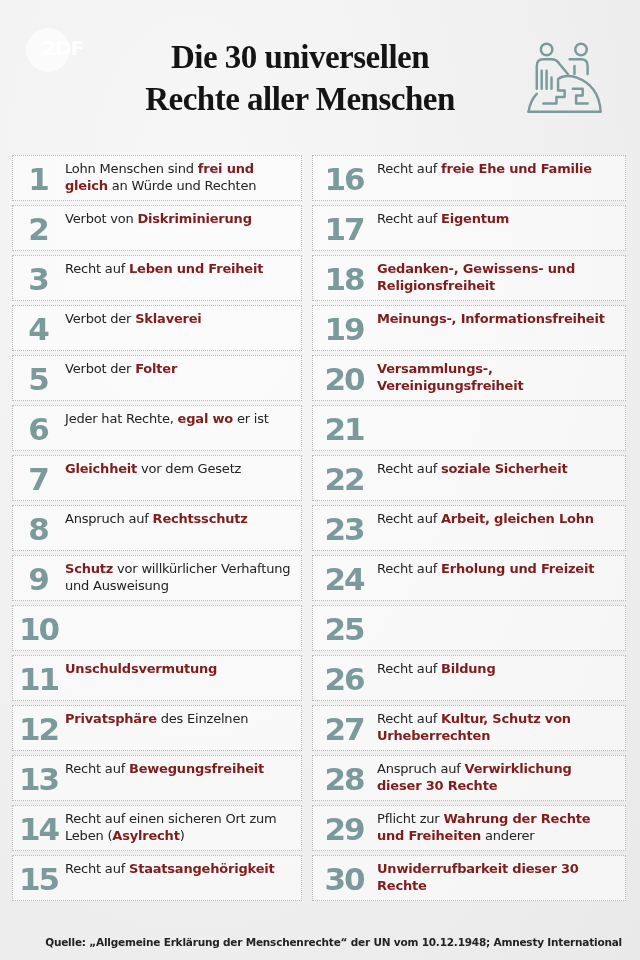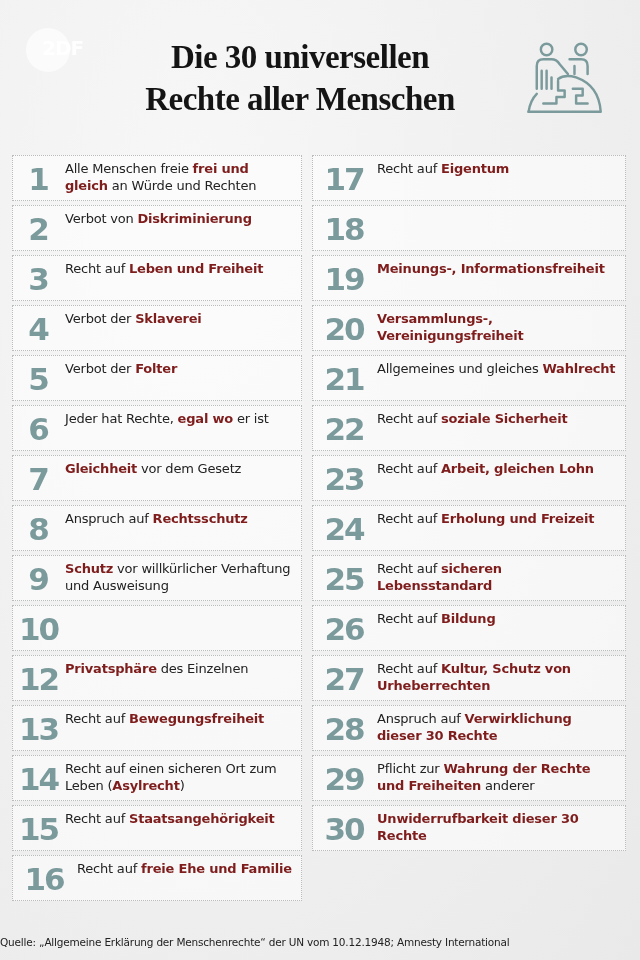--- a/index.html
+++ b/index.html
@@ -53,23 +53,24 @@
   .col-right .num { width: 50px; }
   .txt {
     flex: 1; padding-left: 8px; padding-top: 1px;
     font-family: "DejaVu Sans", sans-serif;
     font-size: 13px; line-height: 16.5px; color: #222;
     letter-spacing: -0.2px;
   }
   .txt b { font-weight: bold; color: #7f1d1d; }
   .source {
     position: absolute; left: 0; width: 640px; top: 936px;
-    padding-right: 18px;
+    text-align: right; padding-right: 18px;
     font-family: "DejaVu Sans", sans-serif; font-size: 10.5px; color: #222;
     letter-spacing: -0.2px;
+    font-weight: bold;
   }
 </style>
 </head>
 <body>
 
 <div class="logo"></div>
 <div class="logo-text">2DF</div>
 
 <h1 class="title">
   <span>Die 30 universellen</span><br>
@@ -85,21 +86,21 @@
   <path d="M64 34 V44"></path>
   <path d="M8 90 h88 q-2-32-30-42 q-14-4-22 2"></path>
   <path d="M8 90 q2-14 10-22"></path>
   <path d="M44 52 V64 h8 v8 h-10 v8 h-16"></path>
   <path d="M62 62 h12 v8 h-8 v10 h14"></path>
 </svg>
 
 <div class="grid" id="grid">
     <div class="card">
       <div class="num">1</div>
-      <div class="txt"><span>Alle Menschen freie </span><b>frei und gleich</b><span> an Würde und Rechten</span></div>
+      <div class="txt"><span>Lohn Menschen sind </span><b>frei und gleich</b><span> an Würde und Rechten</span></div>
     </div>
     <div class="card">
       <div class="num">2</div>
       <div class="txt"><span>Verbot von </span><b>Diskriminierung</b></div>
     </div>
     <div class="card">
       <div class="num">3</div>
       <div class="txt"><span>Recht auf </span><b>Leben und Freiheit</b></div>
     </div>
     <div class="card">
@@ -123,20 +124,24 @@
       <div class="txt"><span>Anspruch auf </span><b>Rechtsschutz</b></div>
     </div>
     <div class="card">
       <div class="num">9</div>
       <div class="txt"><b>Schutz</b><span> vor willkürlicher Verhaftung und Ausweisung</span></div>
     </div>
     <div class="card">
       <div class="num">10</div>
     </div>
     <div class="card">
+      <div class="num">11</div>
+      <div class="txt"><b>Unschuldsvermutung</b></div>
+    </div>
+    <div class="card">
       <div class="num">12</div>
       <div class="txt"><b>Privatsphäre</b><span> des Einzelnen</span></div>
     </div>
     <div class="card">
       <div class="num">13</div>
       <div class="txt"><span>Recht auf </span><b>Bewegungsfreiheit</b></div>
     </div>
     <div class="card">
       <div class="num">14</div>
       <div class="txt"><span>Recht auf einen sicheren Ort zum Leben (</span><b>Asylrecht</b><span>)</span></div>
@@ -148,48 +153,47 @@
     <div class="card col-right">
       <div class="num">16</div>
       <div class="txt"><span>Recht auf </span><b>freie Ehe und Familie</b></div>
     </div>
     <div class="card col-right">
       <div class="num">17</div>
       <div class="txt"><span>Recht auf </span><b>Eigentum</b></div>
     </div>
     <div class="card col-right">
       <div class="num">18</div>
+      <div class="txt"><b>Gedanken-, Gewissens- und Religionsfreiheit</b></div>
     </div>
     <div class="card col-right">
       <div class="num">19</div>
       <div class="txt"><b>Meinungs-, Informationsfreiheit</b></div>
     </div>
     <div class="card col-right">
       <div class="num">20</div>
       <div class="txt"><b>Versammlungs-, Vereinigungsfreiheit</b></div>
     </div>
     <div class="card col-right">
       <div class="num">21</div>
-      <div class="txt"><span>Allgemeines und gleiches </span><b>Wahlrecht</b></div>
     </div>
     <div class="card col-right">
       <div class="num">22</div>
       <div class="txt"><span>Recht auf </span><b>soziale Sicherheit</b></div>
     </div>
     <div class="card col-right">
       <div class="num">23</div>
       <div class="txt"><span>Recht auf </span><b>Arbeit, gleichen Lohn</b></div>
     </div>
     <div class="card col-right">
       <div class="num">24</div>
       <div class="txt"><span>Recht auf </span><b>Erholung und Freizeit</b></div>
     </div>
     <div class="card col-right">
       <div class="num">25</div>
-      <div class="txt"><span>Recht auf </span><b>sicheren Lebensstandard</b></div>
     </div>
     <div class="card col-right">
       <div class="num">26</div>
       <div class="txt"><span>Recht auf </span><b>Bildung</b></div>
     </div>
     <div class="card col-right">
       <div class="num">27</div>
       <div class="txt"><span>Recht auf </span><b>Kultur, Schutz von Urheberrechten</b></div>
     </div>
     <div class="card col-right">

